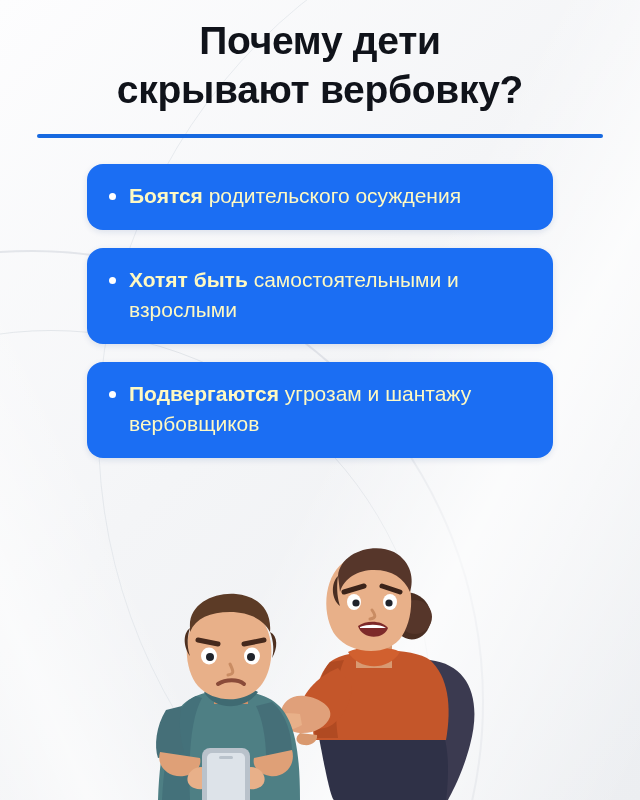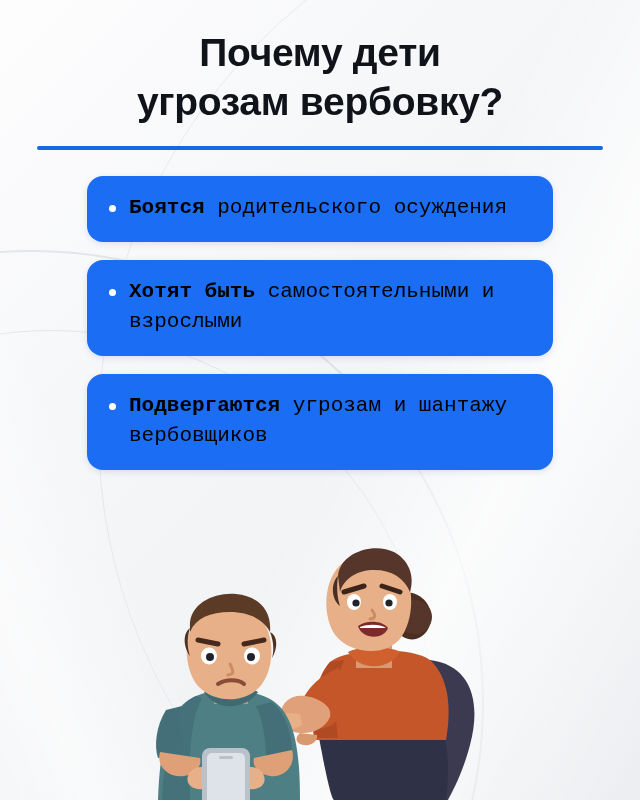--- a/index.html
+++ b/index.html
@@ -57,21 +57,21 @@
     width: 260px; height: 1000px;
     left: -120px; top: 120px;
     transform: rotate(-24deg);
     background: linear-gradient(90deg, rgba(255,255,255,0) 0%, rgba(255,255,255,0.6) 50%, rgba(255,255,255,0) 100%);
   }
 
   
   .title {
     position: relative;
     margin: 0;
-    padding: 28px 40px 0;
+    padding: 16px 40px 0;
     text-align: center;
     color: #10131a;
     font-size: 39px;
     line-height: 1.26;
     font-weight: 700;
     letter-spacing: -0.3px;
   }
   .title .line {
     display: block;
   }
@@ -108,22 +108,21 @@
     height: 7px;
     border-radius: 50%;
     background: #ffffff;
     flex: 0 0 auto;
     margin-top: 12px;
   }
   .card-text {
     font-size: 21px;
     line-height: 1.43;
     font-weight: 400;
-    color: #000000;
-    font-family: Liberation Mono, monospace;
+    color: #fef9c3;
   }
   .card-text b {
     font-weight: 700;
   }
 
   
   .illustration {
     position: absolute;
     left: 0;
     right: 0;
@@ -142,21 +141,21 @@
 <div class="poster">
 
   <div class="bg-swoosh s1"></div>
   <div class="bg-swoosh s2"></div>
   <div class="bg-swoosh s3"></div>
   <div class="bg-diag"></div>
   <div class="bg-diag2"></div>
 
   <h1 class="title">
     <span class="line">Почему дети</span>
-    <span class="line">угрозам вербовку?</span>
+    <span class="line">скрывают вербовку?</span>
   </h1>
 
   <div class="divider"></div>
 
   <div class="cards">
 
     <div class="card">
       <span class="dot"></span>
       <div class="card-text">
         <b>Боятся</b><span> родительского осуждения</span>

